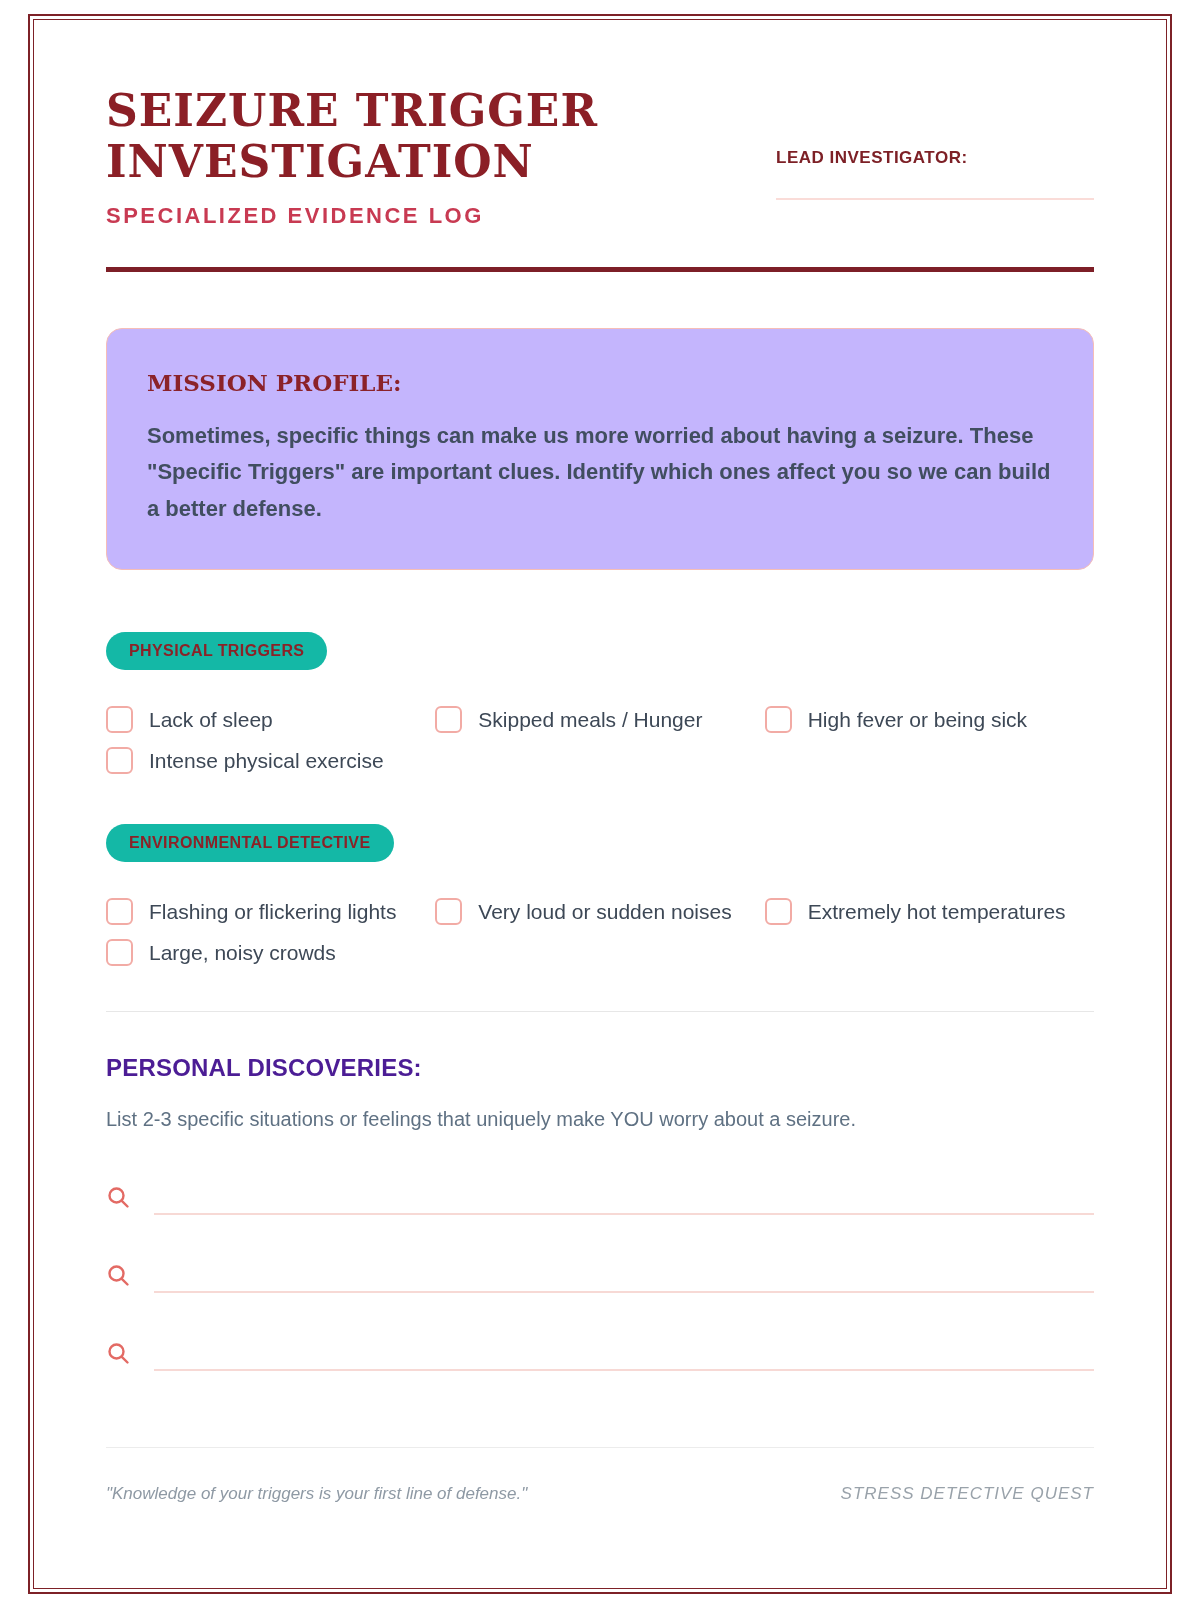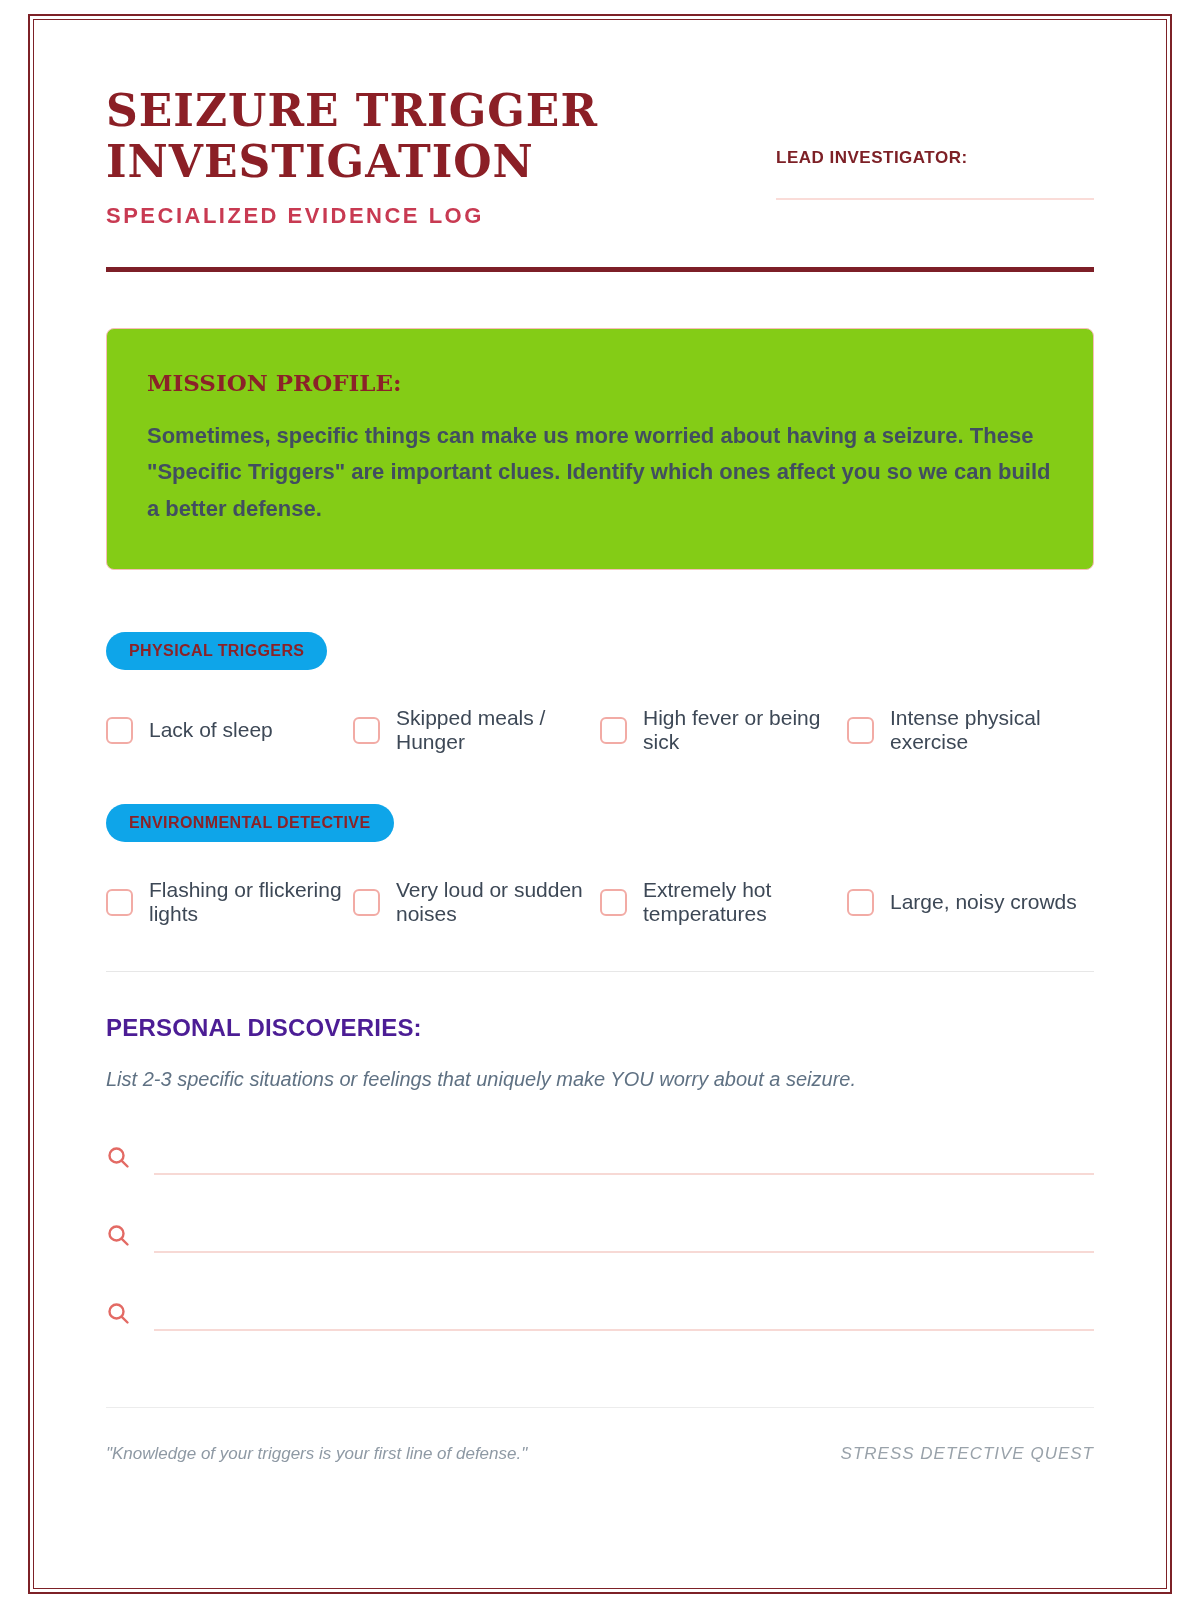--- a/index.html
+++ b/index.html
@@ -65,23 +65,23 @@
 
   .rule {
     margin-top: 38px;
     height: 5px;
     background: #7d1f27;
   }
 
   
   .mission {
     margin-top: 56px;
-    background: #84cc16;
+    background: #c4b5fd;
     border: 1px solid #f6bdb7;
-    border-radius: 8px;
+    border-radius: 16px;
     padding: 40px 40px 42px 40px;
   }
   .mission h2 {
     font-family: "DejaVu Serif", "Liberation Serif", serif;
     font-size: 23px;
     font-weight: bold;
     color: #8b2229;
   }
   .mission p {
     margin-top: 22px;
@@ -89,34 +89,34 @@
     line-height: 1.65;
     color: #414e60;
     max-width: 930px;
     font-weight: bold;
   }
 
   
   .pill {
     display: inline-block;
     margin-top: 62px;
-    background: #0ea5e9;
+    background: #14b8a6;
     color: #8b2227;
     font-size: 16px;
     font-weight: bold;
     letter-spacing: 0.4px;
     padding: 10px 23px;
     border-radius: 999px;
   }
   .pill.second { margin-top: 50px; }
 
   .check-grid {
     margin-top: 36px;
     display: grid;
-    grid-template-columns: 1fr 1fr 1fr 1fr;
+    grid-template-columns: 1fr 1fr 1fr;
     row-gap: 14px;
   }
   .check-item { display: flex; align-items: center; cursor: pointer; }
   .checkbox {
     width: 27px; height: 27px;
     border: 2px solid #f2aba5;
     border-radius: 6px;
     background: #ffffff;
     flex-shrink: 0;
   }
@@ -135,21 +135,20 @@
   .disc-title {
     margin-top: 42px;
     font-size: 24px;
     font-weight: bold;
     letter-spacing: 0.2px;
     color: #4c1d95;
   }
   .instruction {
     margin-top: 26px;
     font-size: 20px;
-    font-style: italic;
     color: #5f7183;
   }
   .discovery-rows { margin-top: 40px; }
   .discovery-row {
     display: flex;
     align-items: flex-end;
     height: 44px;
     margin-bottom: 34px;
   }
   .search-icon { width: 26px; height: 26px; margin-bottom: 4px; flex-shrink: 0; }

